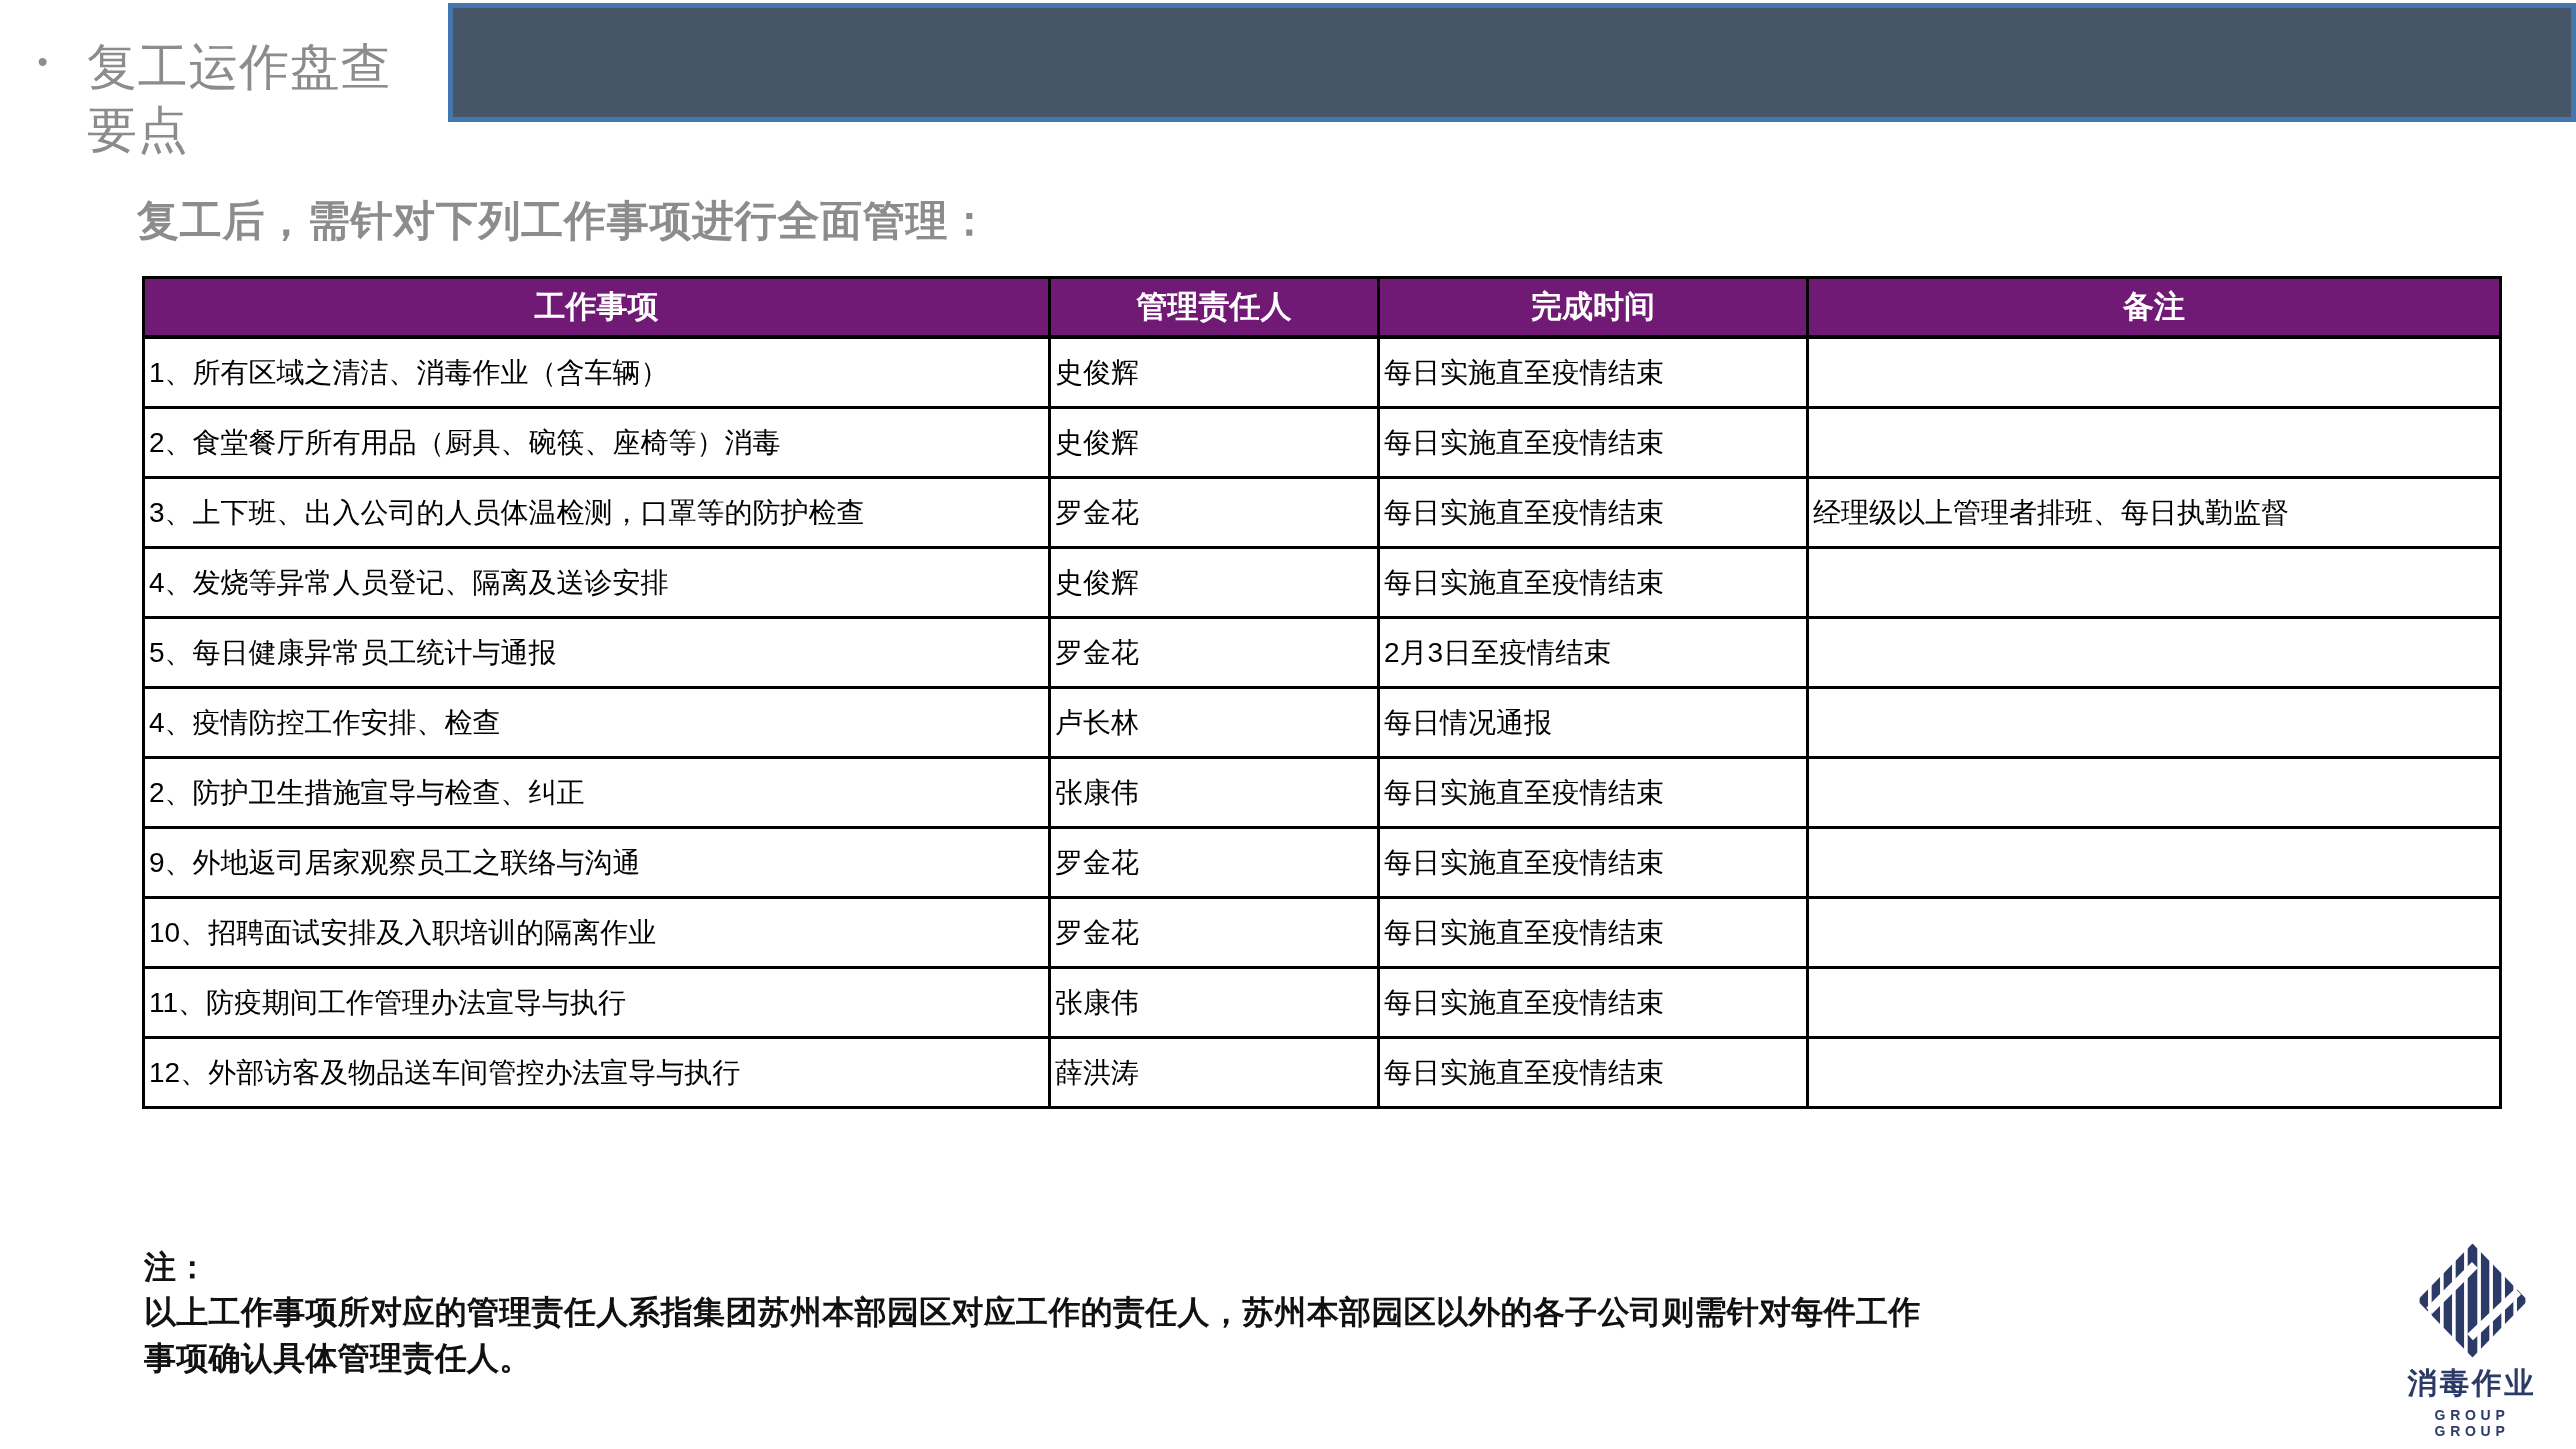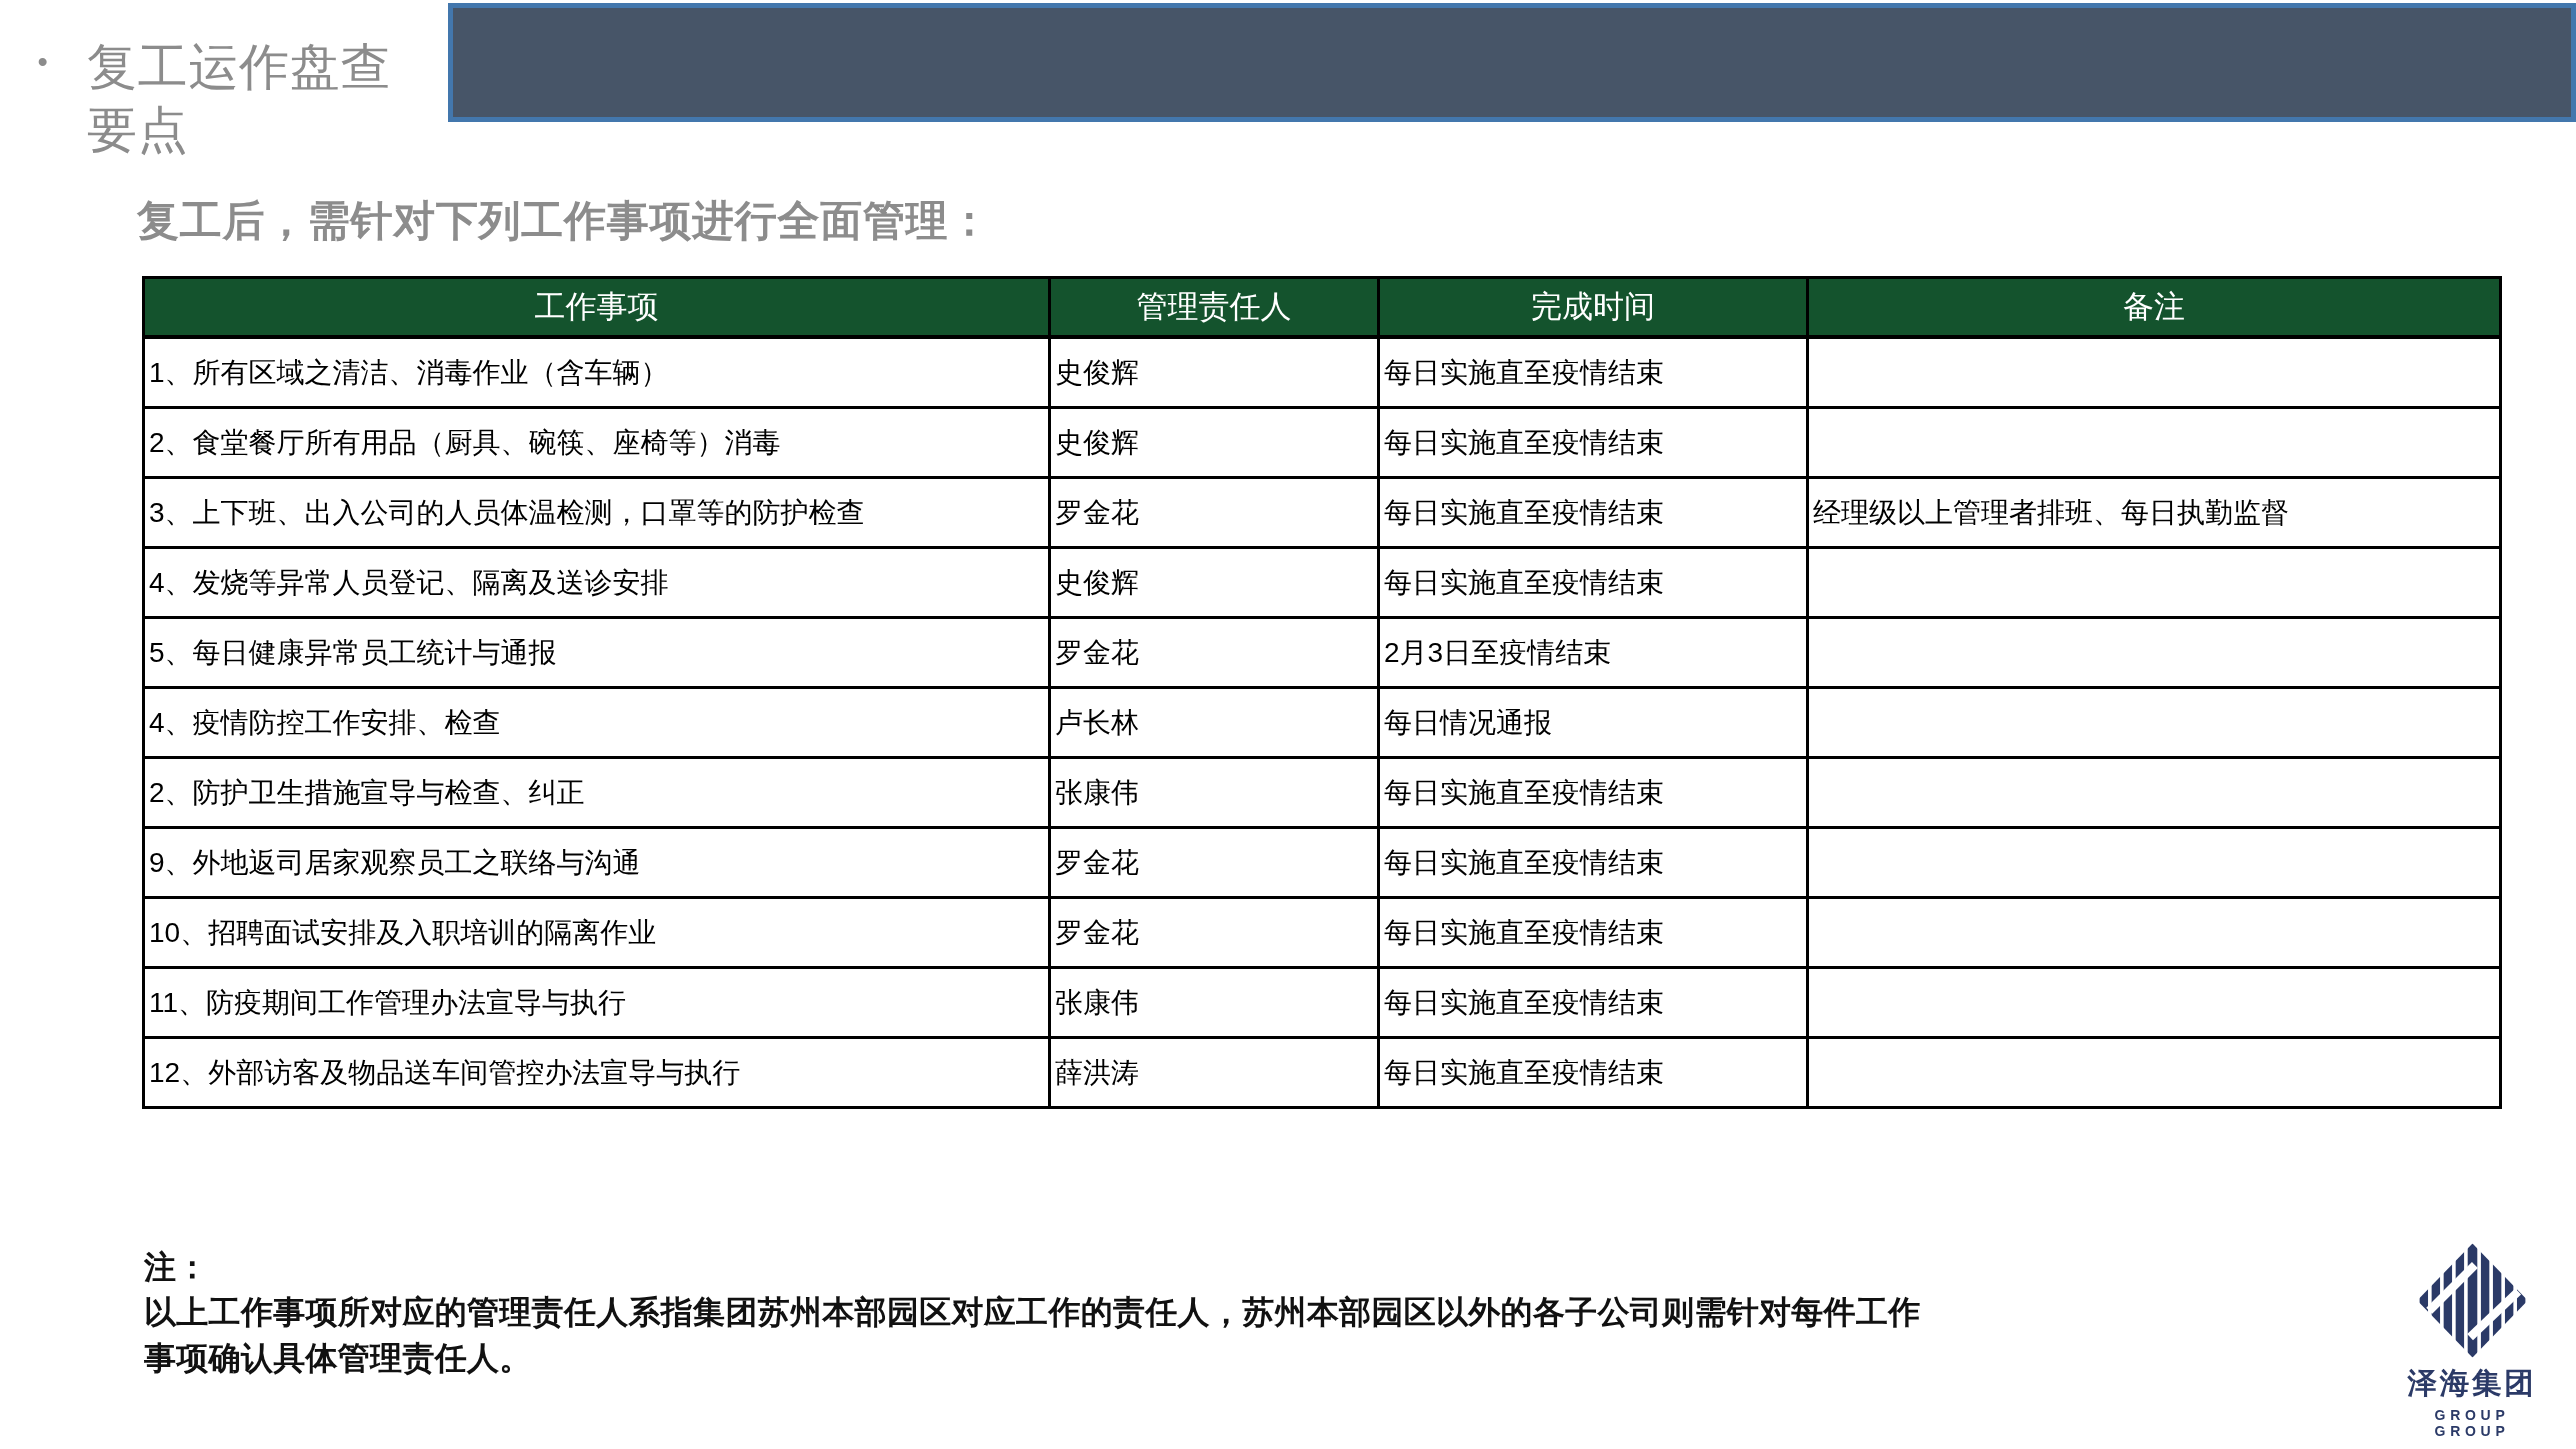--- a/index.html
+++ b/index.html
@@ -52,24 +52,24 @@
 
   
   table.tasks {
     position: absolute;
     left: 142px; top: 276px;
     width: 2357px;
     border-collapse: collapse;
     table-layout: fixed;
   }
   table.tasks th {
-    background: #14532d;
+    background: #701a75;
     color: #ffffff;
     font-size: 31px;
-    font-weight: normal;
+    font-weight: bold;
     height: 56px;
     border: 3.4px solid #000000;
     border-bottom-width: 4.7px;
     text-align: center;
     padding: 0;
   }
   table.tasks td {
     border: 3.4px solid #000000;
     height: 67px;
     font-size: 28px;
@@ -230,16 +230,16 @@
       <rect x="36" y="0" width="7" height="99" fill="#2b3a67"></rect>
       <rect x="46" y="0" width="8" height="99" fill="#2b3a67"></rect>
       <rect x="57" y="0" width="7" height="99" fill="#2b3a67"></rect>
       <rect x="67" y="0" width="7" height="99" fill="#2b3a67"></rect>
       <rect x="77" y="0" width="7" height="99" fill="#2b3a67"></rect>
       <rect x="87" y="0" width="7" height="99" fill="#2b3a67"></rect>
       <path d="M14 58 L52 20" stroke="#ffffff" stroke-width="7" fill="none"></path>
       <path d="M48 80 L88 42" stroke="#ffffff" stroke-width="7" fill="none"></path>
     </g>
   </svg>
-  <div class="logo-zh">泽海集团</div>
+  <div class="logo-zh">消毒作业</div>
   <div class="logo-en">GROUP GROUP</div>
 </div>
 
 
 </body></html>

